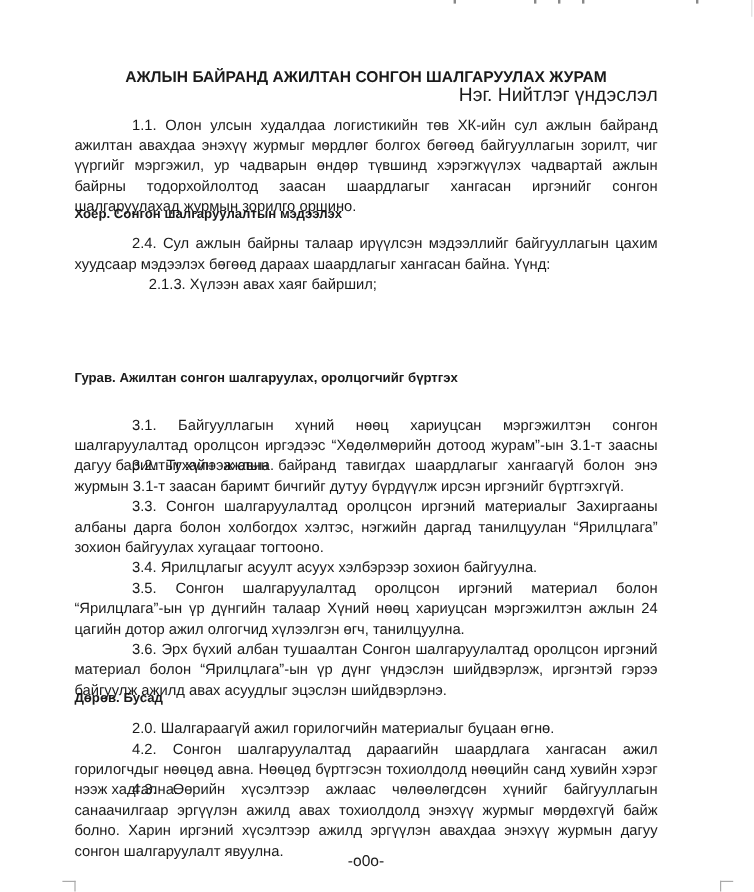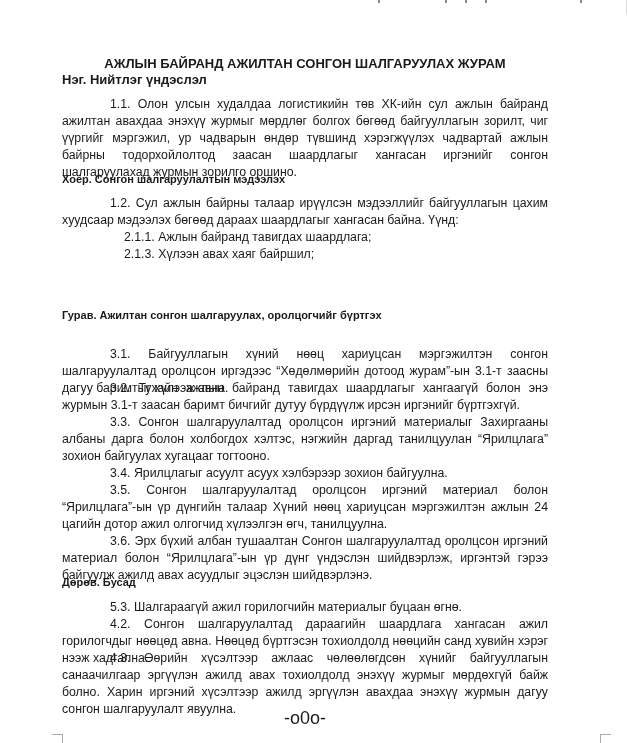--- a/index.html
+++ b/index.html
@@ -1,31 +1,31 @@
 <!DOCTYPE html>
 <html><head>
 <meta charset="utf-8">
 <style>
   html, body { margin: 0; padding: 0; background: #ffffff; }
   body { width: 628px; height: 743px; position: relative; overflow: hidden;
          font-family: "Liberation Sans", sans-serif; color: #1a1a1a; }
   .page { position: absolute; left: 62px; top: 0; width: 486px; }
   .title { position: absolute; left: 0; width: 486px; text-align: center;
            font-weight: bold; font-size: 13px; line-height: 16px; }
-  .subtitle { position: absolute; left: 0; width: 486px; text-align: left;
-              font-weight: bold; font-size: 13px; line-height: 16px; }
+  .subtitle { position: absolute; left: 0; width: 486px; text-align: right;
+              font-weight: normal; font-size: 16px; line-height: 16px; }
   .heading { position: absolute; left: 0; width: 486px; text-align: left;
              font-weight: bold; font-size: 11px; line-height: 16px; }
   .para { position: absolute; left: 0; width: 486px; font-size: 12.3px;
           line-height: 17px; text-align: justify; text-indent: 48px; margin: 0; }
   .sub-list { position: absolute; left: 62px; width: 420px; font-size: 12.3px;
               line-height: 17px; margin: 0; padding: 0; list-style: none; }
   .sub-list li { margin: 0; height: 17px; white-space: nowrap; }
   .end-mark { position: absolute; left: 0; width: 486px; text-align: center;
-              font-size: 18px; line-height: 16px; }
+              font-size: 13px; line-height: 16px; }
   .corner { position: absolute; width: 10px; height: 10px; border-color: #aaaaaa; border-style: solid; }
   .corner.bl { left: 52px; top: 734px; border-width: 1px 1px 0 0; }
   .corner.br { left: 600px; top: 734px; border-width: 1px 0 0 1px; }
   .top-dots { position: absolute; top: 0; left: 370px; height: 4px; width: 250px; }
   .top-dots span { position: absolute; top: 0; width: 2px; height: 3px; background: #888; }
   .right-edge { position: absolute; top: 0; left: 626px; width: 1px; height: 14px; background: #ddd; }
 </style>
 </head>
 <body>
 
@@ -38,36 +38,35 @@
 </div>
 <div class="right-edge"></div>
 
 <div class="page">
   <div class="title" style="top:56px">АЖЛЫН БАЙРАНД АЖИЛТАН СОНГОН ШАЛГАРУУЛАХ ЖУРАМ</div>
   <div class="subtitle" style="top:72px">Нэг. Нийтлэг үндэслэл</div>
 
   <p class="para" style="top:96px">1.1. Олон улсын худалдаа логистикийн төв ХК-ийн сул ажлын байранд ажилтан авахдаа энэхүү журмыг мөрдлөг болгох бөгөөд байгууллагын зорилт, чиг үүргийг мэргэжил, ур чадварын өндөр түвшинд хэрэгжүүлэх чадвартай ажлын байрны тодорхойлолтод заасан шаардлагыг хангасан иргэнийг сонгон шалгаруулахад журмын зорилго оршино.</p>
 
   <div class="heading" style="top:171px">Хоёр. Сонгон шалгаруулалтын мэдээлэх</div>
-  <p class="para" style="top:195px">1.2. Сул ажлын байрны талаар ирүүлсэн мэдээллийг байгууллагын цахим хуудсаар мэдээлэх бөгөөд дараах шаардлагыг хангасан байна. Үүнд:</p>
+  <p class="para" style="top:195px">2.4. Сул ажлын байрны талаар ирүүлсэн мэдээллийг байгууллагын цахим хуудсаар мэдээлэх бөгөөд дараах шаардлагыг хангасан байна. Үүнд:</p>
   <ul class="sub-list" style="top:229px">
-    <li>2.1.1. Ажлын байранд тавигдах шаардлага;</li>
     <li>2.1.3. Хүлээн авах хаяг байршил;</li>
   </ul>
 
   <div class="heading" style="top:307px">Гурав. Ажилтан сонгон шалгаруулах, оролцогчийг бүртгэх</div>
   <p class="para" style="top:346px">3.1. Байгууллагын хүний нөөц хариуцсан мэргэжилтэн сонгон шалгаруулалтад оролцсон иргэдээс “Хөдөлмөрийн дотоод журам”-ын 3.1-т заасны дагуу баримтыг хүлээж авна.</p>
   <p class="para" style="top:380px">3.2. Тухайн ажлын байранд тавигдах шаардлагыг хангаагүй болон энэ журмын 3.1-т заасан баримт бичгийг дутуу бүрдүүлж ирсэн иргэнийг бүртгэхгүй.</p>
   <p class="para" style="top:414px">3.3. Сонгон шалгаруулалтад оролцсон иргэний материалыг Захиргааны албаны дарга болон холбогдох хэлтэс, нэгжийн даргад танилцуулан “Ярилцлага” зохион байгуулах хугацааг тогтооно.</p>
   <p class="para" style="top:465px">3.4. Ярилцлагыг асуулт асуух хэлбэрээр зохион байгуулна.</p>
   <p class="para" style="top:482px">3.5. Сонгон шалгаруулалтад оролцсон иргэний материал болон “Ярилцлага”-ын үр дүнгийн талаар Хүний нөөц хариуцсан мэргэжилтэн ажлын 24 цагийн дотор ажил олгогчид хүлээлгэн өгч, танилцуулна.</p>
   <p class="para" style="top:533px">3.6. Эрх бүхий албан тушаалтан Сонгон шалгаруулалтад оролцсон иргэний материал болон “Ярилцлага”-ын үр дүнг үндэслэн шийдвэрлэж, иргэнтэй гэрээ байгуулж ажилд авах асуудлыг эцэслэн шийдвэрлэнэ.</p>
 
   <div class="heading" style="top:574px">Дөрөв. Бусад</div>
-  <p class="para" style="top:599px">5.3. Шалгараагүй ажил горилогчийн материалыг буцаан өгнө.</p>
+  <p class="para" style="top:599px">2.0. Шалгараагүй ажил горилогчийн материалыг буцаан өгнө.</p>
   <p class="para" style="top:616px">4.2. Сонгон шалгаруулалтад дараагийн шаардлага хангасан ажил горилогчдыг нөөцөд авна. Нөөцөд бүртгэсэн тохиолдолд нөөцийн санд хувийн хэрэг нээж хадгална.</p>
   <p class="para" style="top:650px">4.3. Өөрийн хүсэлтээр ажлаас чөлөөлөгдсөн хүнийг байгууллагын санаачилгаар эргүүлэн ажилд авах тохиолдолд энэхүү журмыг мөрдөхгүй байж болно. Харин иргэний хүсэлтээр ажилд эргүүлэн авахдаа энэхүү журмын дагуу сонгон шалгаруулалт явуулна.</p>
 
   <div class="end-mark" style="top:710px">-o0o-</div>
 </div>
 
 <div class="corner bl"></div>
 <div class="corner br"></div>
 
 </body></html>

